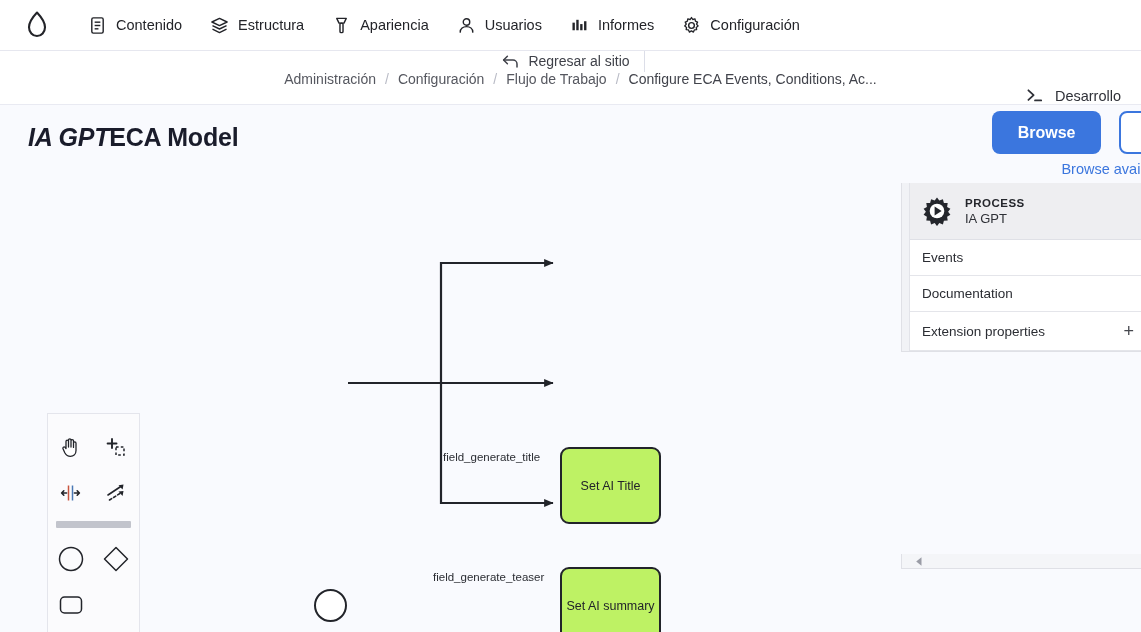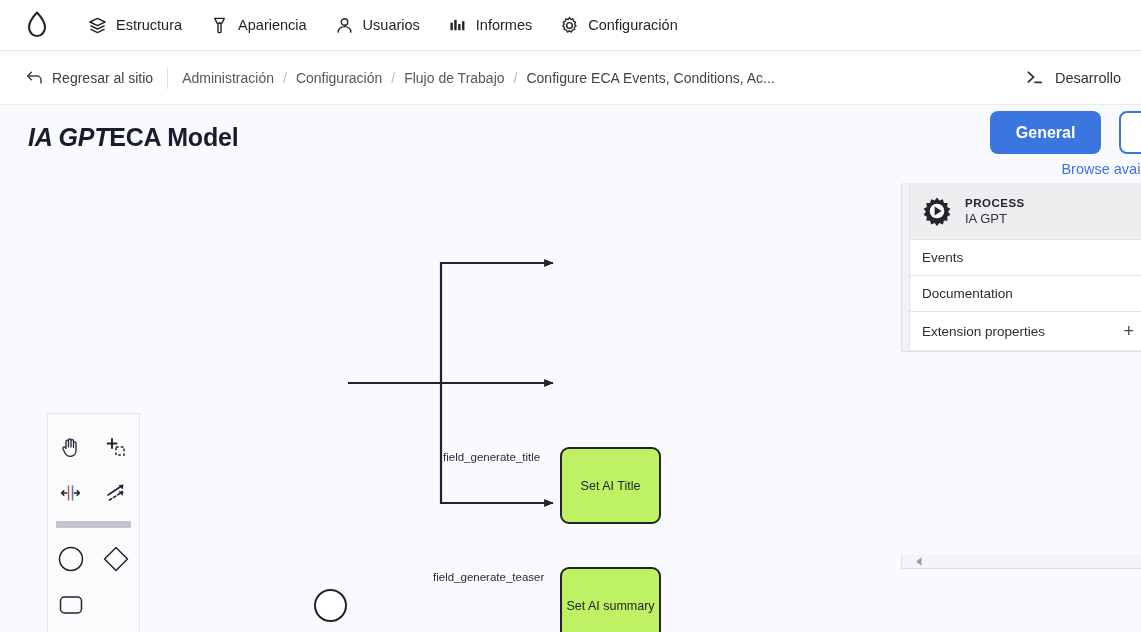--- a/index.html
+++ b/index.html
@@ -41,20 +41,21 @@
   .tb-icon { width: 19px; height: 19px; display:block; flex:none; }
 
   
   .breadcrumb-bar {
     height: 54px;
     background: #ffffff;
     border-bottom: 1px solid #e9eaf2;
     display: flex;
     align-items: center;
     padding: 0 20px 0 26px;
+    flex-direction: column;
   }
   .back-link {
     display:flex; align-items:center; gap:9px;
     cursor:pointer;
     padding-right: 14px;
     border-right: 1px solid #dcdee8;
     height: 22px;
   }
   .back-link .bl-label { font-size: 14px; color: #3f4149; white-space: nowrap;}
   .crumbs {
@@ -280,20 +281,29 @@
 </head>
 <body>
 
 <div class="admin-toolbar">
   <div class="drupal-logo">
     <svg width="22" height="28" viewBox="0 0 22 28">
       <path d="M11 1.5 C11 1.5 3 10 3 16.2 C3 21.2 6.6 25 11 25 C15.4 25 19 21.2 19 16.2 C19 10 11 1.5 11 1.5 Z" fill="none" stroke="#232429" stroke-width="2.1" stroke-linejoin="round"></path>
     </svg>
   </div>
 
+  <div class="tb-item">
+    <svg class="tb-icon" viewBox="0 0 20 20">
+      <rect x="4" y="2" width="12" height="16" rx="1.6" fill="none" stroke="#232429" stroke-width="1.5"></rect>
+      <line x1="7" y1="6.5" x2="13" y2="6.5" stroke="#232429" stroke-width="1.5"></line>
+      <line x1="7" y1="10" x2="13" y2="10" stroke="#232429" stroke-width="1.5"></line>
+      <line x1="7" y1="13.5" x2="11" y2="13.5" stroke="#232429" stroke-width="1.5"></line>
+    </svg>
+    <span class="tb-label">Contenido</span>
+  </div>
 
   <div class="tb-item">
     <svg class="tb-icon" viewBox="0 0 20 20">
       <path d="M10 2.5 L18 6.3 L10 10.1 L2 6.3 Z" fill="none" stroke="#232429" stroke-width="1.5" stroke-linejoin="round"></path>
       <path d="M2.6 10.2 L10 13.7 L17.4 10.2" fill="none" stroke="#232429" stroke-width="1.5" stroke-linejoin="round"></path>
       <path d="M2.6 13.9 L10 17.4 L17.4 13.9" fill="none" stroke="#232429" stroke-width="1.5" stroke-linejoin="round"></path>
     </svg>
     <span class="tb-label">Estructura</span>
   </div>
 
@@ -360,21 +370,21 @@
       </svg>
       <span class="dv-label">Desarrollo</span>
     </div>
   </div>
 </div>
 
 <div class="page-head">
   <h1 class="page-title"><span class="ital">IA GPT</span><span>ECA Model</span></h1>
 
   <div class="head-actions">
-    <button class="btn-primary">General</button>
+    <button class="btn-primary">Browse</button>
     <button class="btn-outline">C</button>
   </div>
   <a class="browse-link">Browse available</a>
 </div>
 
 <div class="canvas">
 
   <div class="palette">
     <div class="pal-row">
       <div class="pal-cell">

